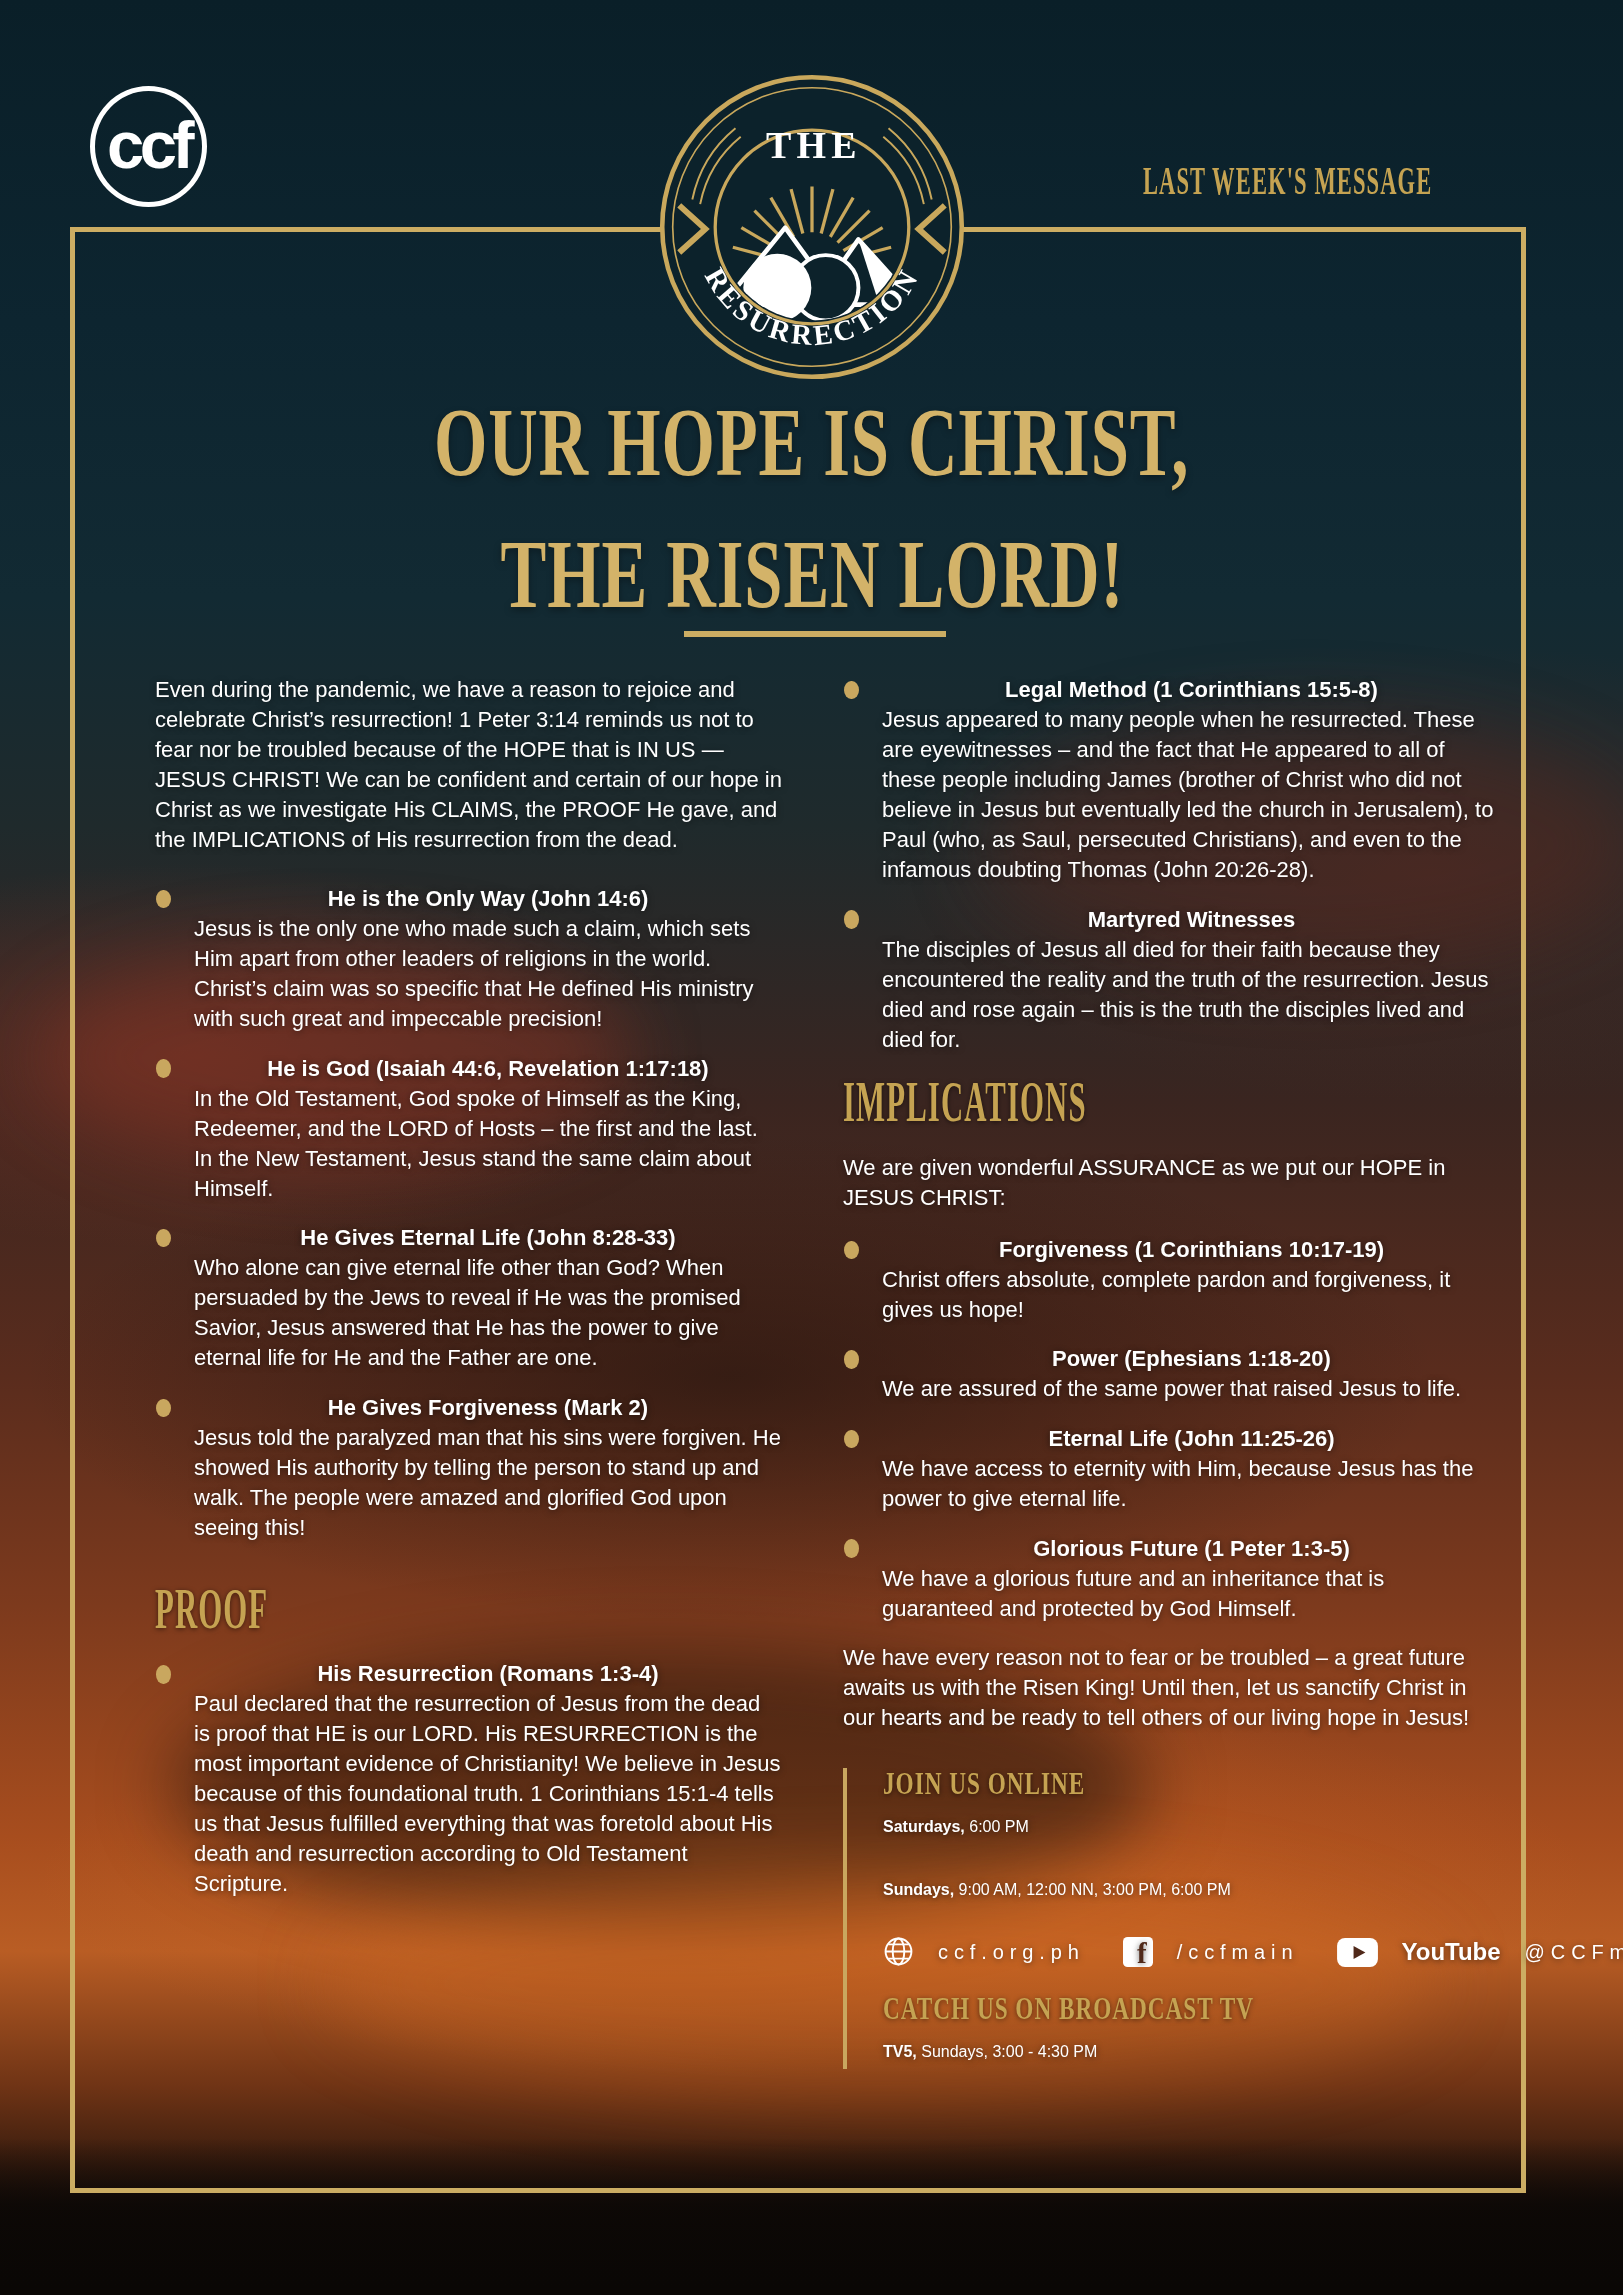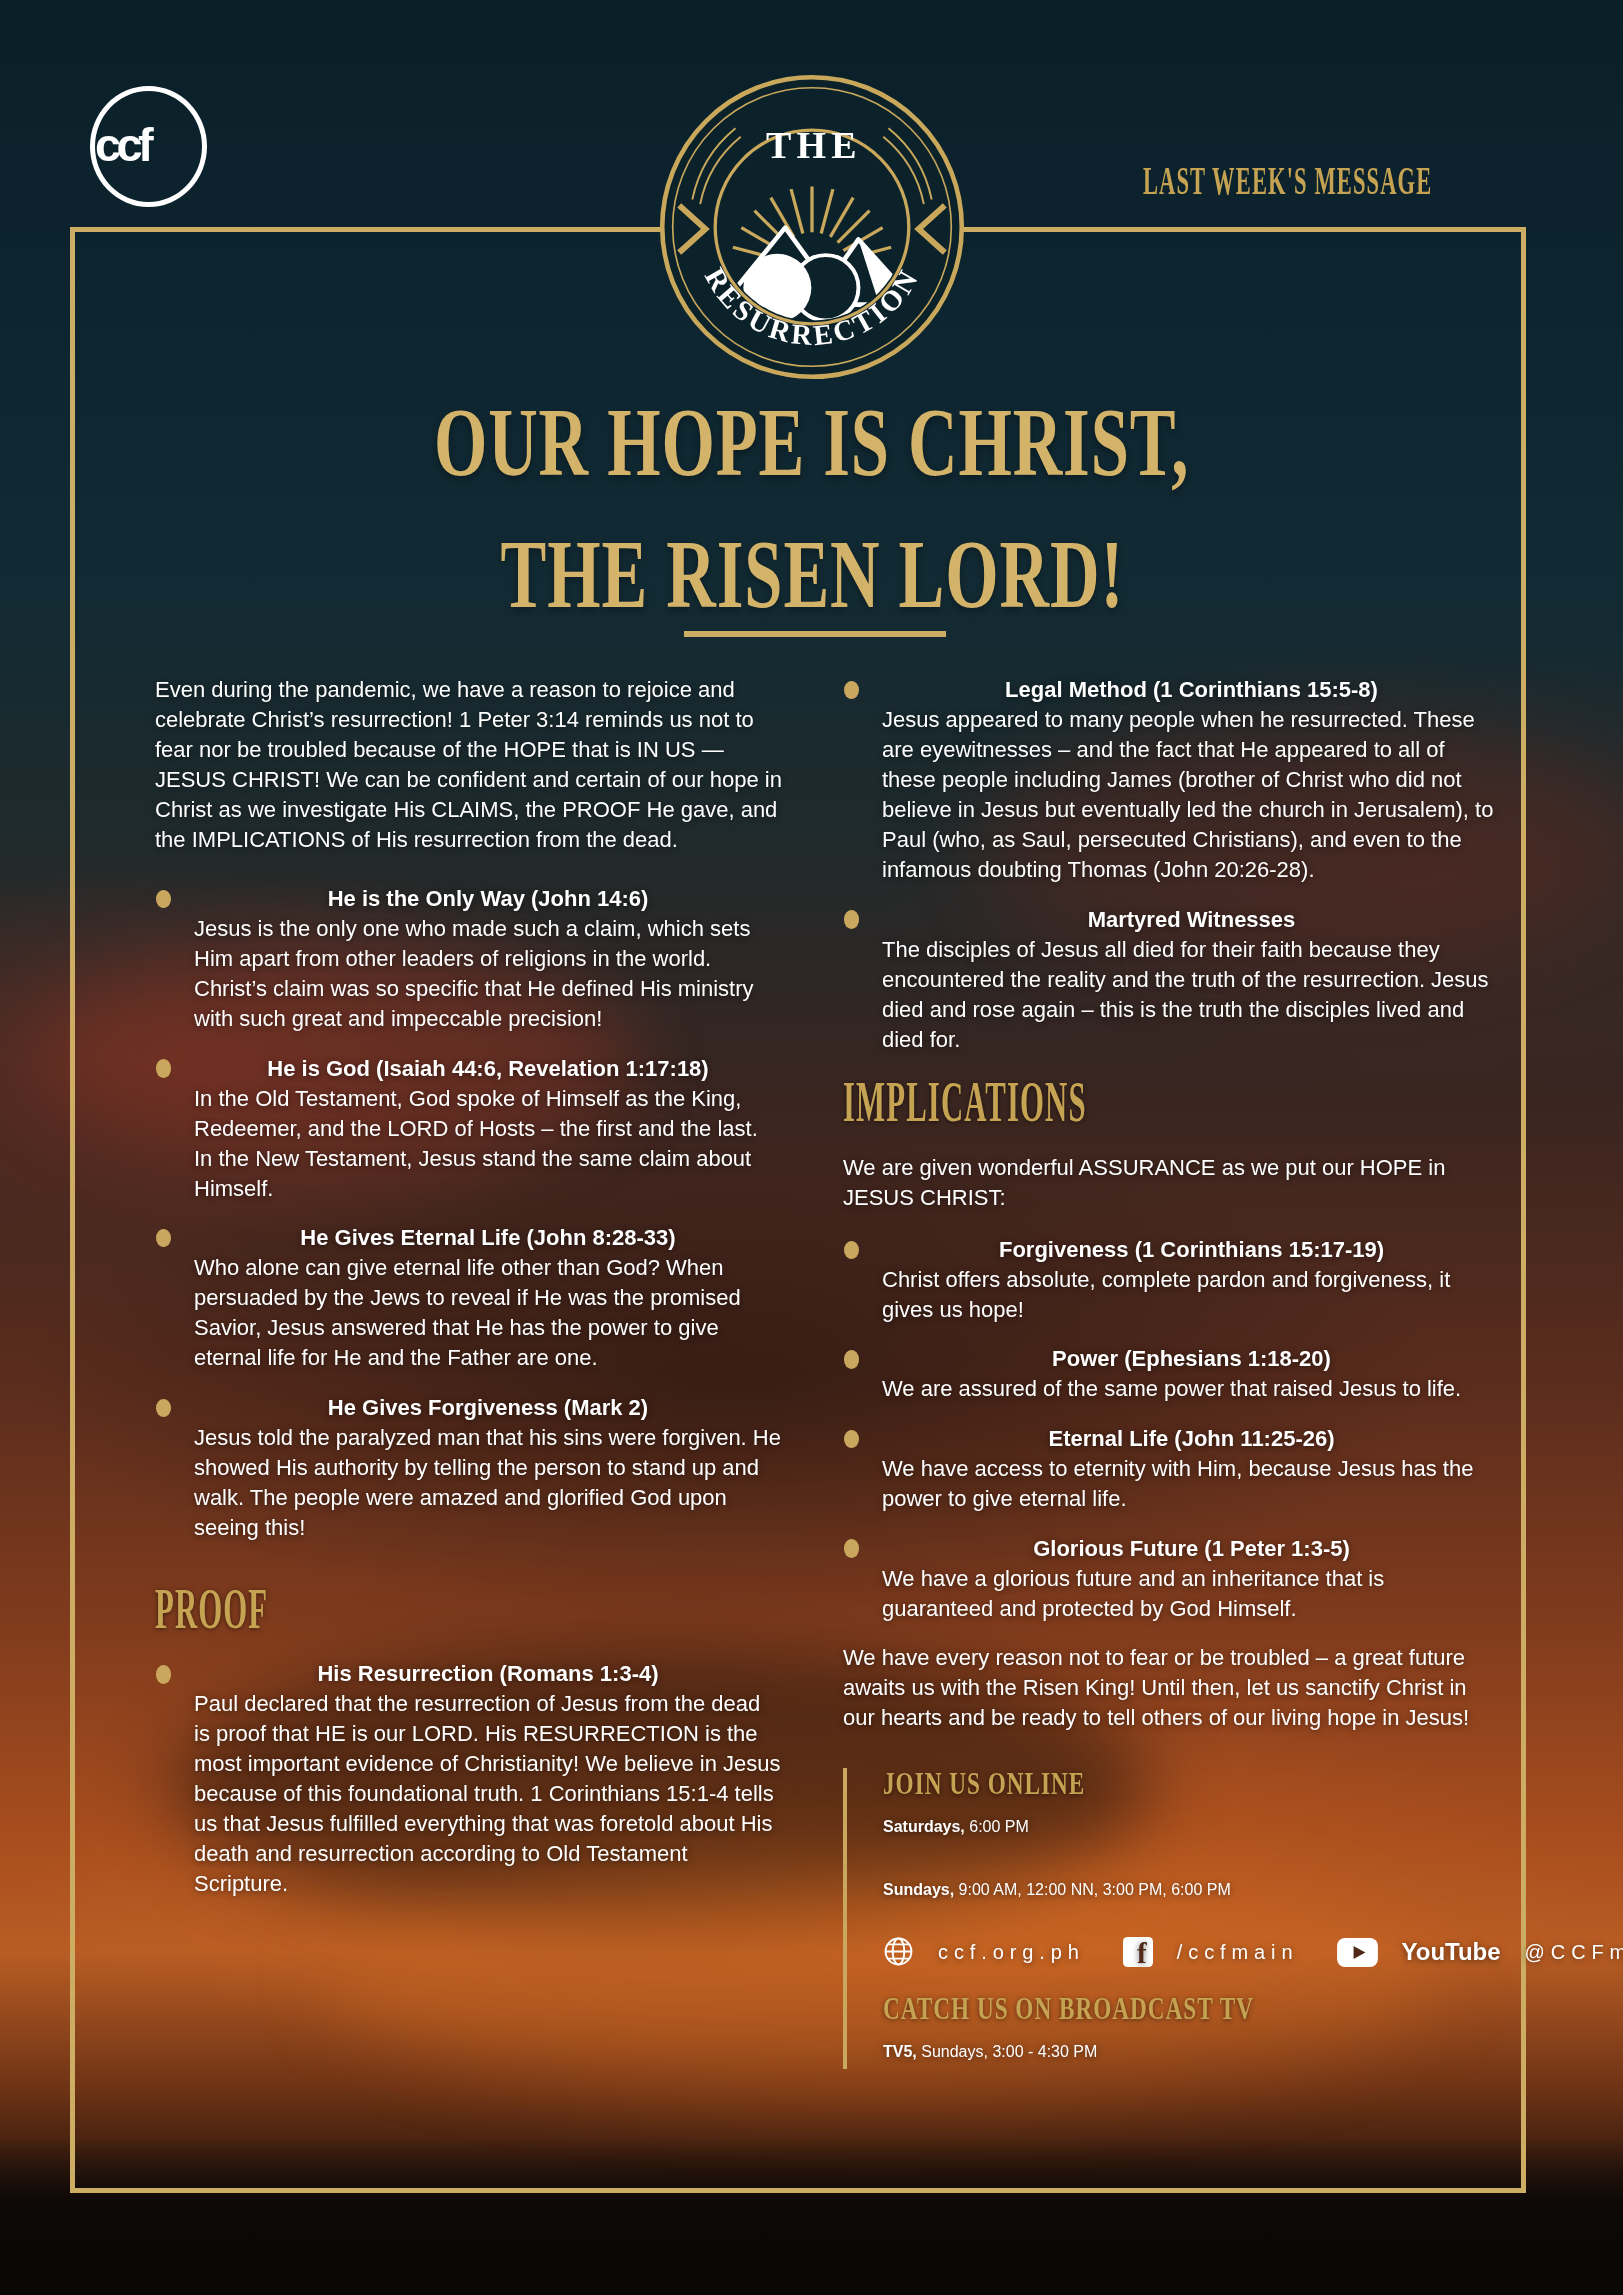--- a/index.html
+++ b/index.html
@@ -36,22 +36,22 @@
   .cond{
     display:inline-block;font-family:"Liberation Serif",serif;font-weight:700;
     white-space:nowrap;color:#c5a352;letter-spacing:2px;
     transform:scaleX(.55);transform-origin:left center;line-height:1;
   }
 
   
   .logo{
     position:absolute;left:90px;top:86px;width:107px;height:107px;
     border:5.2px solid #fff;border-radius:50%;
-    display:flex;align-items:center;
-    font-weight:700;font-size:47px;letter-spacing:-4.6px;color:#fff;
+    display:flex;align-items:center;justify-content:center;
+    font-weight:700;font-size:67px;letter-spacing:-4.6px;color:#fff;
     padding-bottom:3.9px;box-sizing:content-box;
   }
 
   
   .kicker{
     position:absolute;top:156px;right:192px;text-align:right;
     font-family:"Liberation Serif",serif;font-weight:700;font-size:41px;
     color:#c5a352;letter-spacing:2px;white-space:nowrap;
     transform:scaleX(.55);transform-origin:right center;
   }
@@ -210,21 +210,21 @@
     </div>
     <div class="bullet">
       <div class="b-title">Martyred Witnesses</div>
       <div class="b-body">The disciples of Jesus all died for their faith because they encountered the reality and the truth of the resurrection. Jesus died and rose again – this is the truth the disciples lived and died for.</div>
     </div>
 
     <h2><span class="cond">IMPLICATIONS</span></h2>
     <p style="margin-bottom:22px">We are given wonderful ASSURANCE as we put our HOPE in JESUS CHRIST:</p>
 
     <div class="bullet">
-      <div class="b-title">Forgiveness (1 Corinthians 15:17-19)</div>
+      <div class="b-title">Forgiveness (1 Corinthians 10:17-19)</div>
       <div class="b-body">Christ offers absolute, complete pardon and forgiveness, it gives us hope!</div>
     </div>
     <div class="bullet">
       <div class="b-title">Power (Ephesians 1:18-20)</div>
       <div class="b-body">We are assured of the same power that raised Jesus to life.</div>
     </div>
     <div class="bullet">
       <div class="b-title">Eternal Life (John 11:25-26)</div>
       <div class="b-body">We have access to eternity with Him, because Jesus has the power to give eternal life.</div>
     </div>

